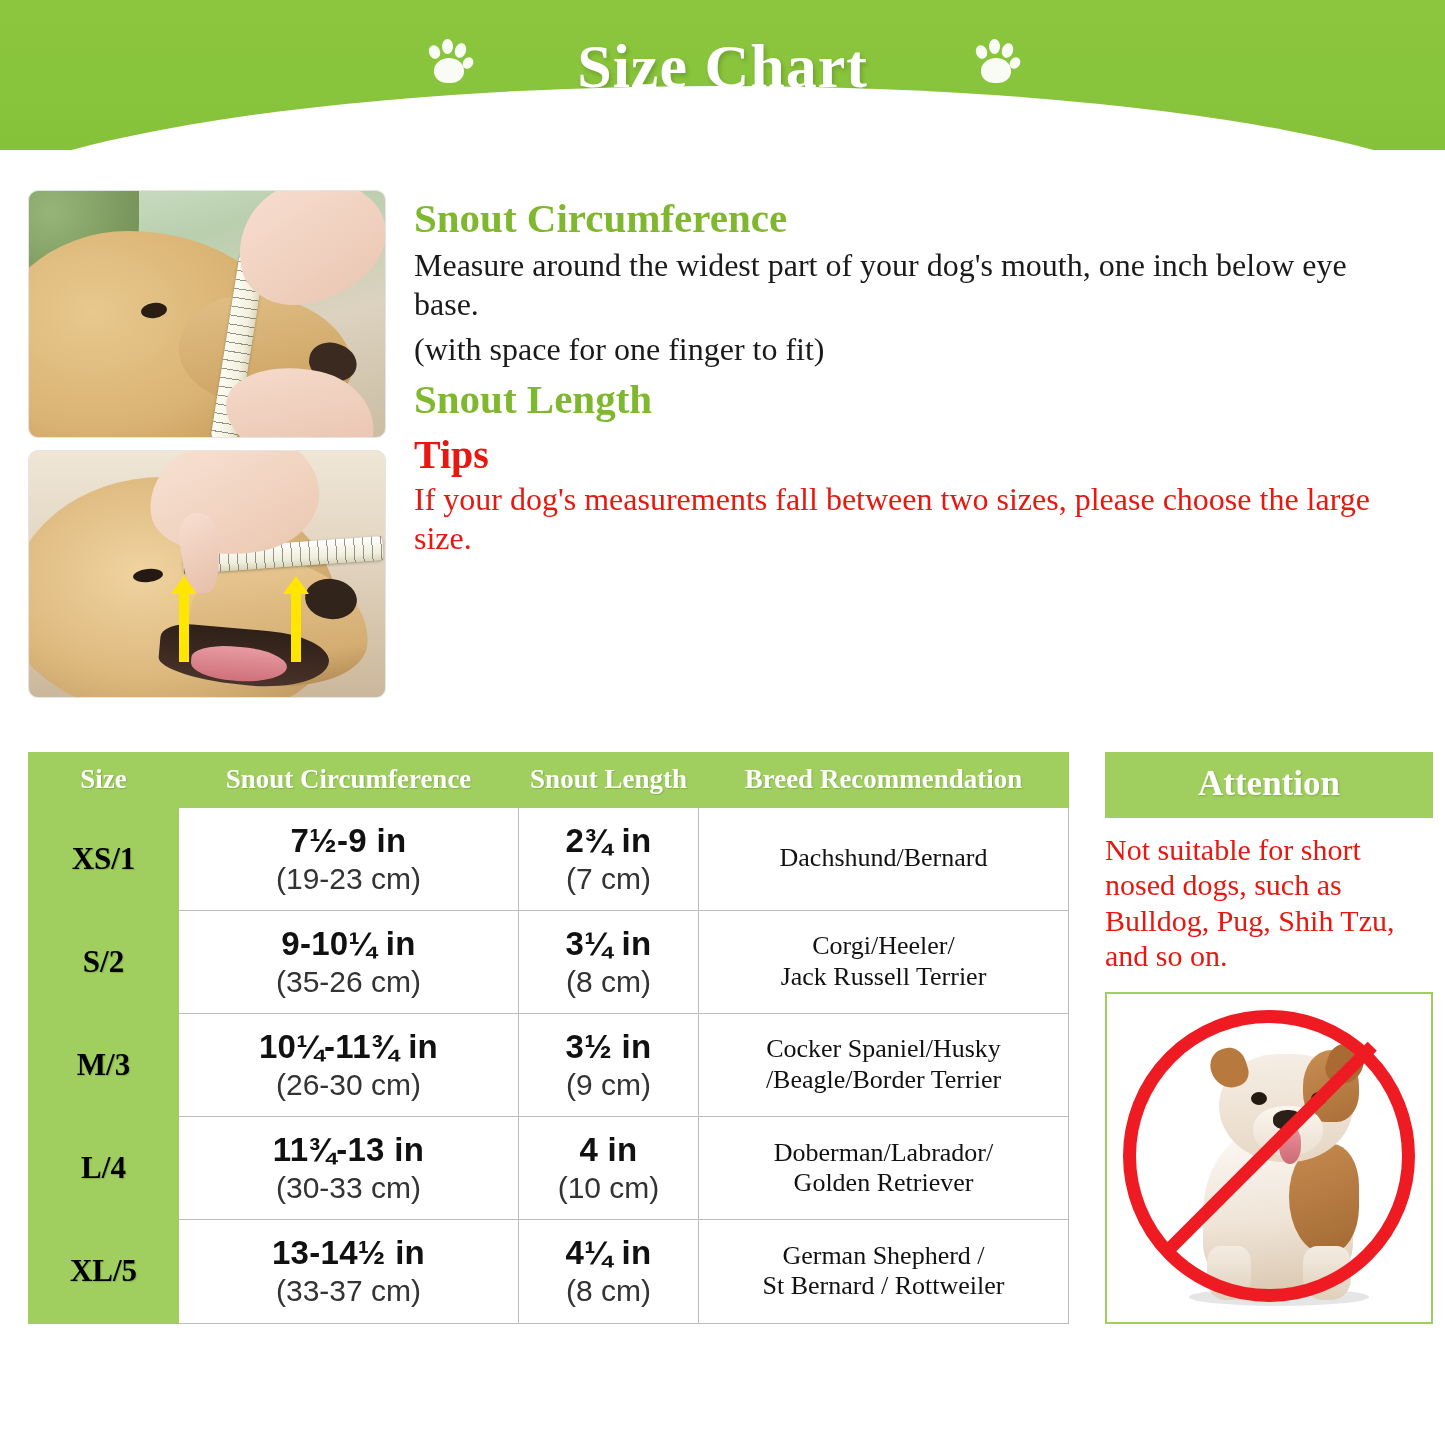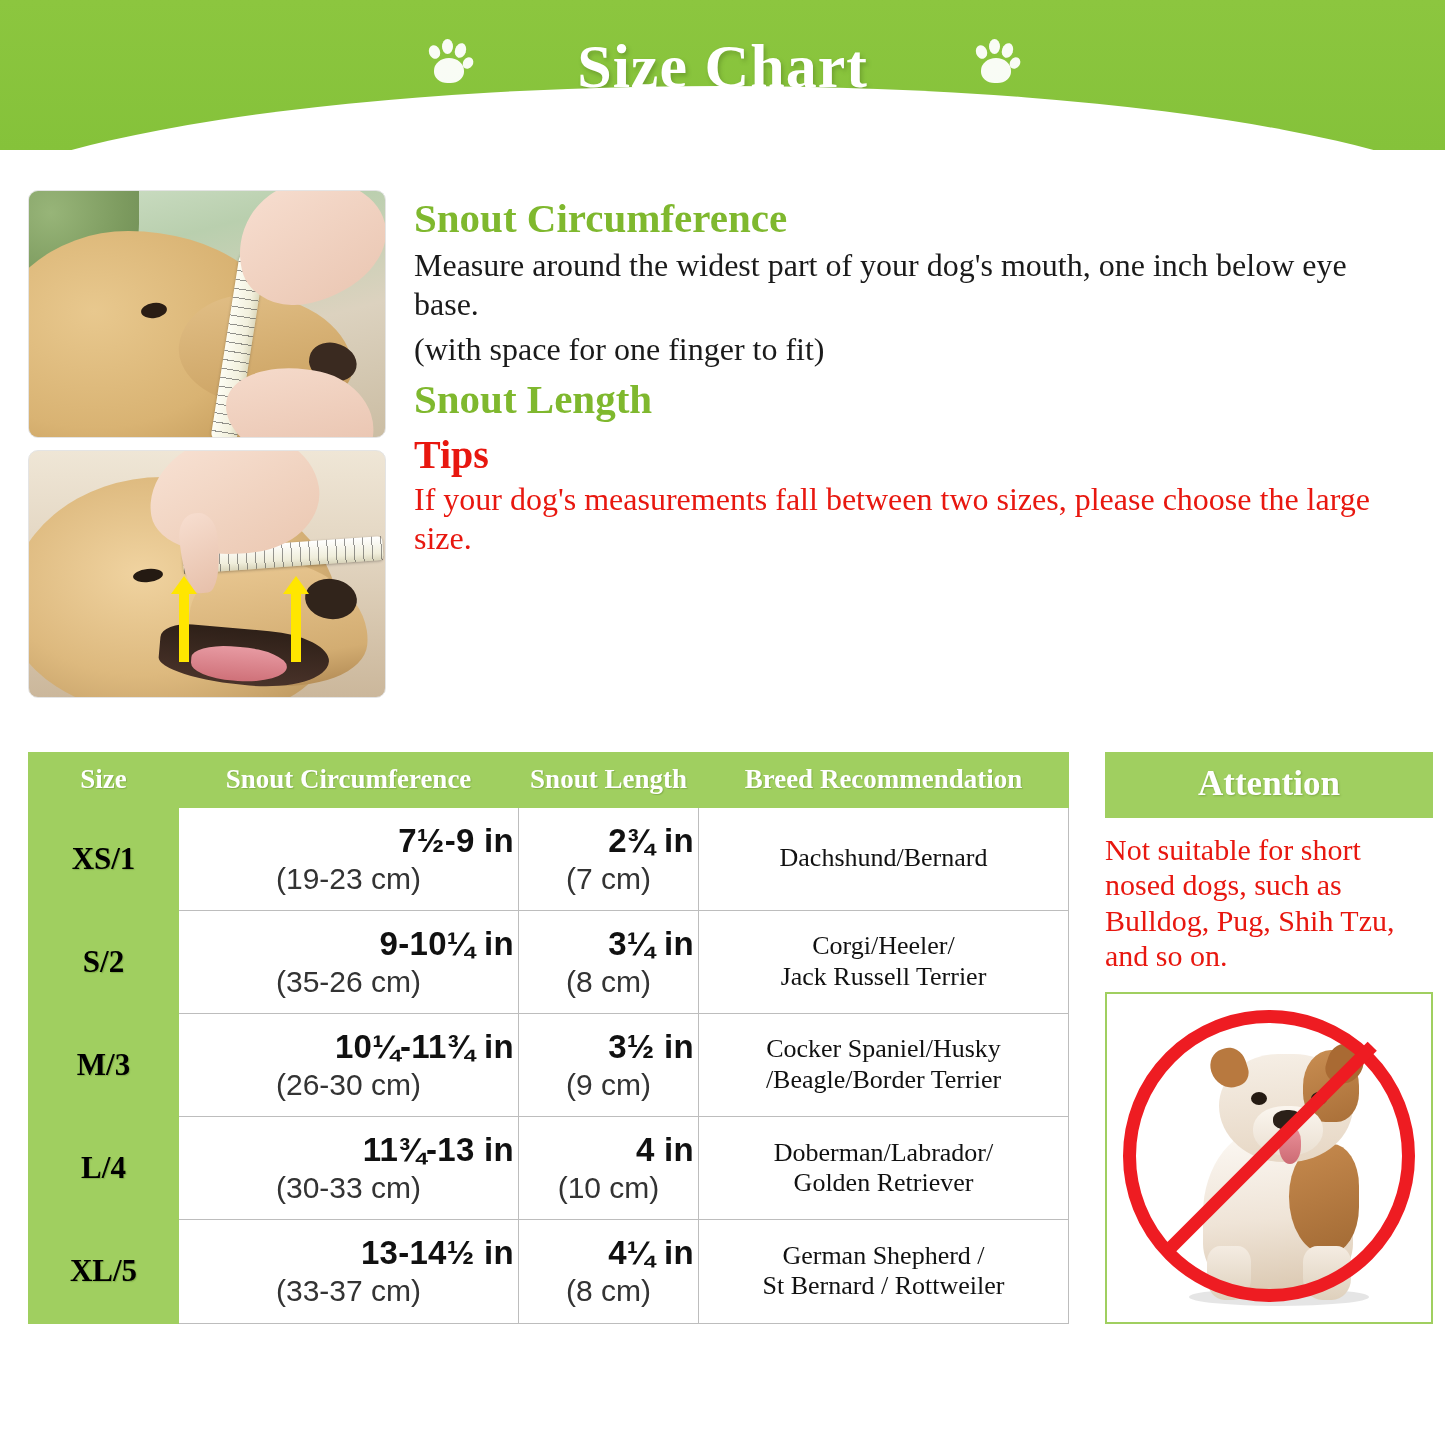--- a/index.html
+++ b/index.html
@@ -339,21 +339,20 @@
   td.meas {
     padding: 10px 4px;
     font-family: "Liberation Sans", sans-serif;
   }
   td.meas .main {
     display: block;
     font-size: 33px;
     font-weight: bold;
     color: #111;
     letter-spacing: .3px;
-    text-align: right;
   }
   td.meas .cm {
     display: block;
     font-size: 30px;
     color: #333;
     margin-top: 2px;
   }
   td.breed {
     font-size: 26px;
     color: #111;

